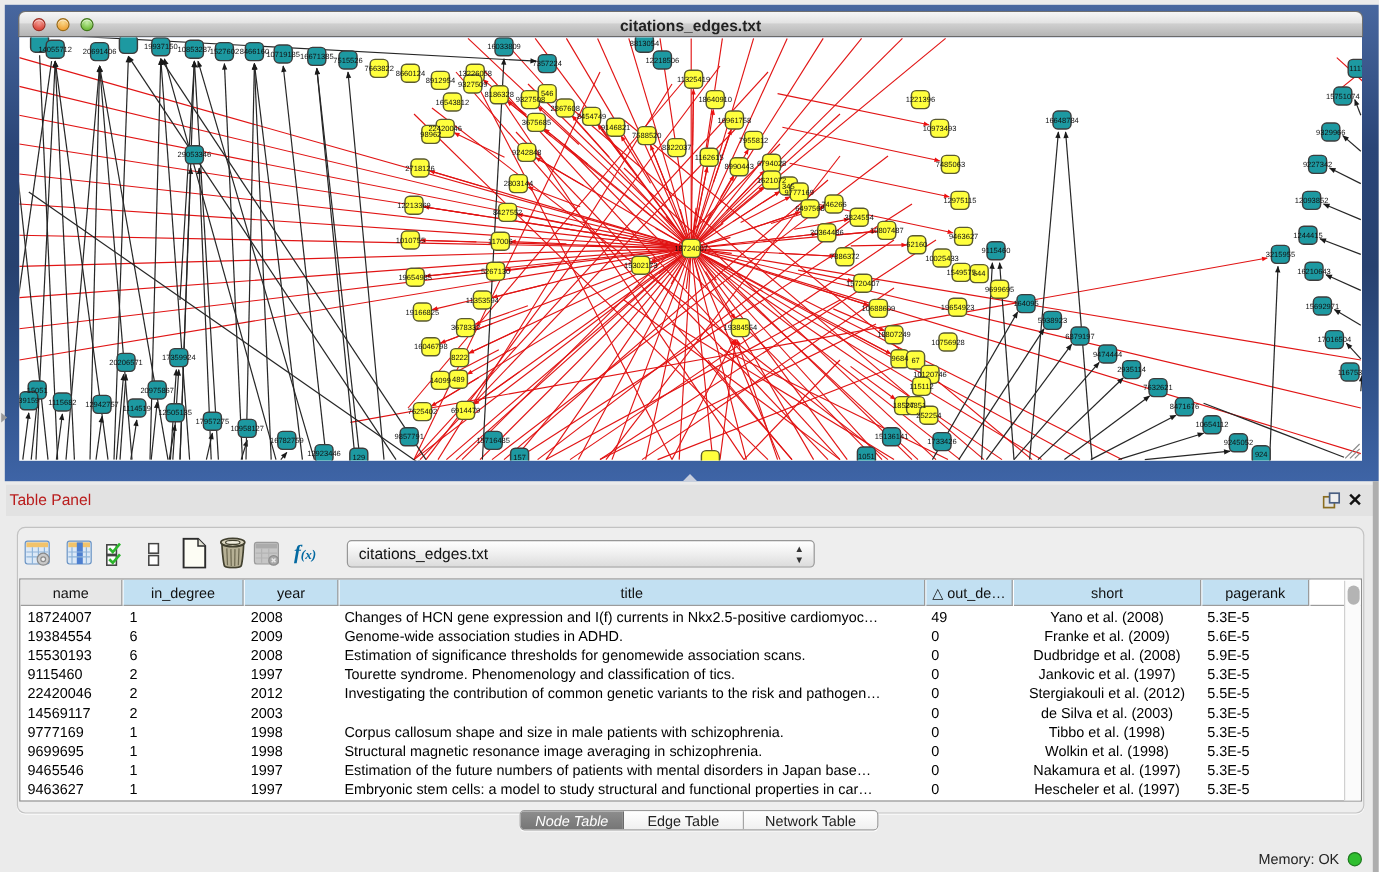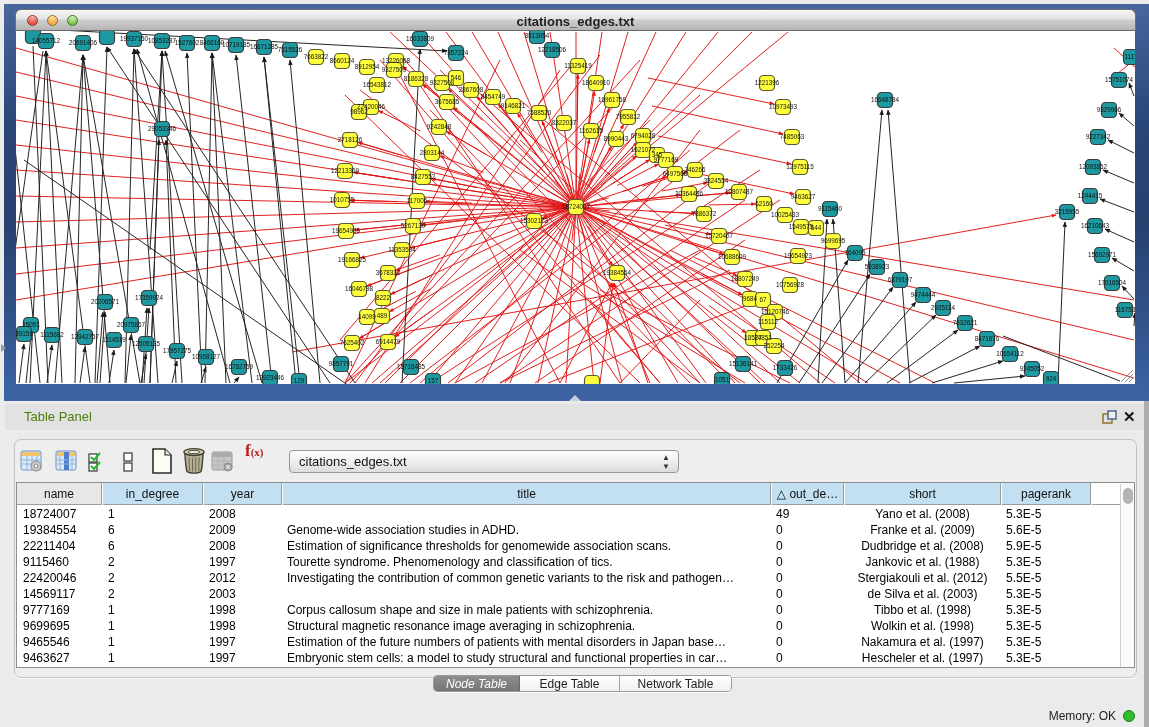--- a/index.html
+++ b/index.html
@@ -3,21 +3,21 @@
 * { margin:0; padding:0; box-sizing:border-box; }
 body { width:1149px; height:727px; background:#ebebeb; -webkit-font-smoothing:antialiased; font-family:"Liberation Sans", sans-serif; position:relative; overflow:hidden; }
 .blue { position:absolute; left:4px; top:4px; width:1145px; height:397px;
   background:linear-gradient(180deg,#48679f 0%,#2a4577 30%,#27416f 55%,#31538b 80%,#3e64a6 100%); }
 .titlebar { position:absolute; left:15px; top:9px; width:1121px; height:22px; border-radius:6px 6px 0 0;
   background:linear-gradient(180deg,#f6f6f6 0%,#e3e3e3 45%,#cfcfcf 50%,#b5b5b5 100%);
   border:1px solid #707070; border-bottom:1px solid #6a6a6a; }
 .title { position:absolute; left:0; top:4px; width:100%; text-align:center; font-size:13px; font-weight:bold; color:#222; }
 .canvas { position:absolute; left:16px; top:31px; width:1119px; height:353px; background:#fff; overflow:hidden; }
 .tph { position:absolute; left:5px; top:404px; width:1139px; height:26px; background:#e2e2e2; }
-.tph span { position:absolute; left:19px; top:5px; font-size:13px; color:#4d7c0f; }
+.tph span { position:absolute; left:3px; top:5px; font-size:13px; color:#b91c1c; }
 .panel { position:absolute; left:14px; top:439px; width:1123px; height:239px; background:#eeeeee; border:1px solid #c2c2c2; border-radius:7px; box-shadow:0 1px 0 rgba(255,255,255,.8); }
 .combo { position:absolute; left:289px; top:450px; width:390px; height:23px; border:1px solid #979797; border-radius:4px;
   background:linear-gradient(180deg,#ffffff,#efefef 50%,#dcdcdc); font-size:13px; color:#111; line-height:21px; padding-left:9px; }
 .combo .arr { position:absolute; right:8px; top:2px; font-size:8px; color:#333; line-height:9px; }
 .table { position:absolute; left:16px; top:482px; width:1119px; height:186px; border:1px solid #8e8e8e; background:#fff; overflow:hidden; }
 .thead { position:absolute; left:0; top:0; height:22px; width:1117px; }
 .th { position:absolute; top:0; height:22px; border-right:1px solid #9b9b9b; background:#c2e0f2; font-size:12px; color:#111; text-align:center; line-height:22px; border-bottom:1px solid #9b9b9b; }
 .rows { position:absolute; left:0; top:23px; font-size:12px; color:#000; }
 .tr { position:relative; height:16px; width:1102px; }
 .tr div { position:absolute; top:1px; white-space:nowrap; overflow:hidden; }
@@ -661,67 +661,68 @@
     <rect x="2" y="3" width="18" height="4" fill="#ababab"></rect>
     <g stroke="#b3b3b3" stroke-width="1">
       <line x1="2" y1="11" x2="20" y2="11"></line>
       <line x1="2" y1="15" x2="20" y2="15"></line>
       <line x1="7" y1="7" x2="7" y2="19"></line>
       <line x1="13" y1="7" x2="13" y2="19"></line>
     </g>
     <circle cx="17" cy="17" r="4" fill="#a9a9a9" stroke="#8d8d8d"></circle>
     <path d="M15.4 15.4 L18.6 18.6 M18.6 15.4 L15.4 18.6" stroke="#e6e6e6" stroke-width="1.3"></path>
   </svg>
-<div style="position:absolute;left:245px;top:441px;width:30px;height:20px;font-family:'Liberation Serif',serif;font-weight:bold;color:#b91c1c"><span style="font-size:17px">f</span><span style="font-size:11px">(x)</span></div>
+<div style="position:absolute;left:245px;top:451px;width:30px;height:20px;font-family:'Liberation Serif',serif;font-style:italic;font-weight:bold;color:#0369a1"><span style="font-size:17px">f</span><span style="font-size:11px">(x)</span></div>
 <div class="combo">citations_edges.txt<div class="arr">▲<br>▼</div></div>
 <div class="table">
   <div class="thead">
     <div class="th" style="left:0;width:85px;background:#e7e7e7">name</div>
     <div class="th" style="left:86px;width:100px">in_degree</div>
     <div class="th" style="left:187px;width:78px">year</div>
     <div class="th" style="left:266px;width:488px">title</div>
     <div class="th" style="left:755px;width:72px">△ out_de…</div>
     <div class="th" style="left:828px;width:156px">short</div>
     <div class="th" style="left:985px;width:89px">pagerank</div>
     <div class="th" style="left:1075px;width:42px;background:#fff;border-right:none"></div>
   </div>
   <div class="rows">
       <div class="tr">
         <div class="c0">18724007</div>
         <div class="c1">1</div>
         <div class="c2">2008</div>
+        <div class="c3">Changes of HCN gene expression and I(f) currents in Nkx2.5-positive cardiomyoc…</div>
         <div class="c4">49</div>
         <div class="c5">Yano et al. (2008)</div>
         <div class="c6">5.3E-5</div>
       </div>
       <div class="tr">
         <div class="c0">19384554</div>
         <div class="c1">6</div>
         <div class="c2">2009</div>
         <div class="c3">Genome-wide association studies in ADHD.</div>
         <div class="c4">0</div>
         <div class="c5">Franke et al. (2009)</div>
         <div class="c6">5.6E-5</div>
       </div>
       <div class="tr">
-        <div class="c0">22211404</div>
+        <div class="c0">15530193</div>
         <div class="c1">6</div>
         <div class="c2">2008</div>
         <div class="c3">Estimation of significance thresholds for genomewide association scans.</div>
         <div class="c4">0</div>
         <div class="c5">Dudbridge et al. (2008)</div>
         <div class="c6">5.9E-5</div>
       </div>
       <div class="tr">
         <div class="c0">9115460</div>
         <div class="c1">2</div>
         <div class="c2">1997</div>
         <div class="c3">Tourette syndrome. Phenomenology and classification of tics.</div>
         <div class="c4">0</div>
-        <div class="c5">Jankovic et al. (1988)</div>
+        <div class="c5">Jankovic et al. (1997)</div>
         <div class="c6">5.3E-5</div>
       </div>
       <div class="tr">
         <div class="c0">22420046</div>
         <div class="c1">2</div>
         <div class="c2">2012</div>
         <div class="c3">Investigating the contribution of common genetic variants to the risk and pathogen…</div>
         <div class="c4">0</div>
         <div class="c5">Stergiakouli et al. (2012)</div>
         <div class="c6">5.5E-5</div>

